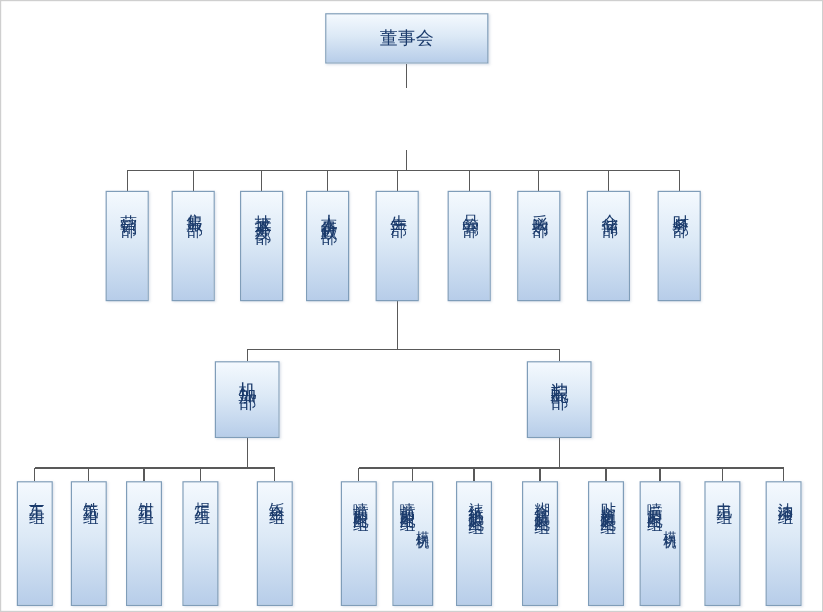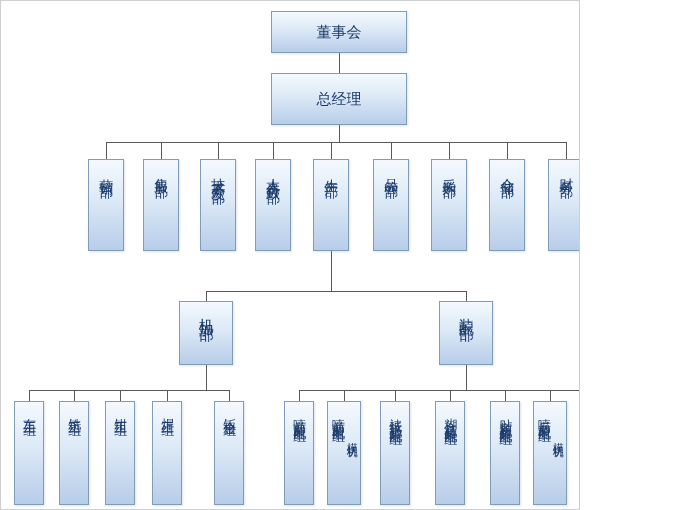--- a/index.html
+++ b/index.html
@@ -1,17 +1,17 @@
 <!DOCTYPE html>
 <html><head>
 <meta charset="utf-8">
 <style>
   html,body{margin:0;padding:0;background:#fff;font-family:"DejaVu Sans","Liberation Sans",sans-serif;}
   #canvas{
-    position:relative;width:580px;height:510px;background:#ffffff;
+    position:relative;width:686px;height:510px;background:#ffffff;
     border:1px solid #cfcfcf;box-sizing:border-box;overflow:hidden;
   }
   #lines{position:absolute;left:0;top:0;pointer-events:none;}
   .node{
     position:absolute;box-sizing:border-box;
     border:1px solid #7f9db9;
     background:linear-gradient(180deg,#f4f9fe 0%,#dce9f6 45%,#b7cde9 100%);
     color:#1a3a6b;
     display:flex;align-items:center;justify-content:center;
     box-shadow:1px 1px 2px rgba(120,140,170,0.25);
@@ -50,23 +50,20 @@
       M465 364 V389
       M298 389 H652
       M298 389 V400 M343 389 V400 M394 389 V400 M449 389 V400
       M504 389 V400 M549 389 V400 M601 389 V400 M652 389 V400"></path>
   </svg>
 
   <div class="node hbox" style="left:270px;top:10px;width:136px;height:42px">
     <span>董事会</span>
   </div>
 
-  <div class="node hbox" style="left:270px;top:72px;width:136px;height:52px">
-    <span>总经理</span>
-  </div>
 
   <div class="node vbox" style="left:87px;top:158px;width:36px;height:92px">
     <span class="vtext">营销部</span>
   </div>
   <div class="node vbox" style="left:142px;top:158px;width:36px;height:92px">
     <span class="vtext">售服部</span>
   </div>
   <div class="node vbox" style="left:199px;top:158px;width:36px;height:92px">
     <span class="vtext">技术开发部</span>
   </div>

